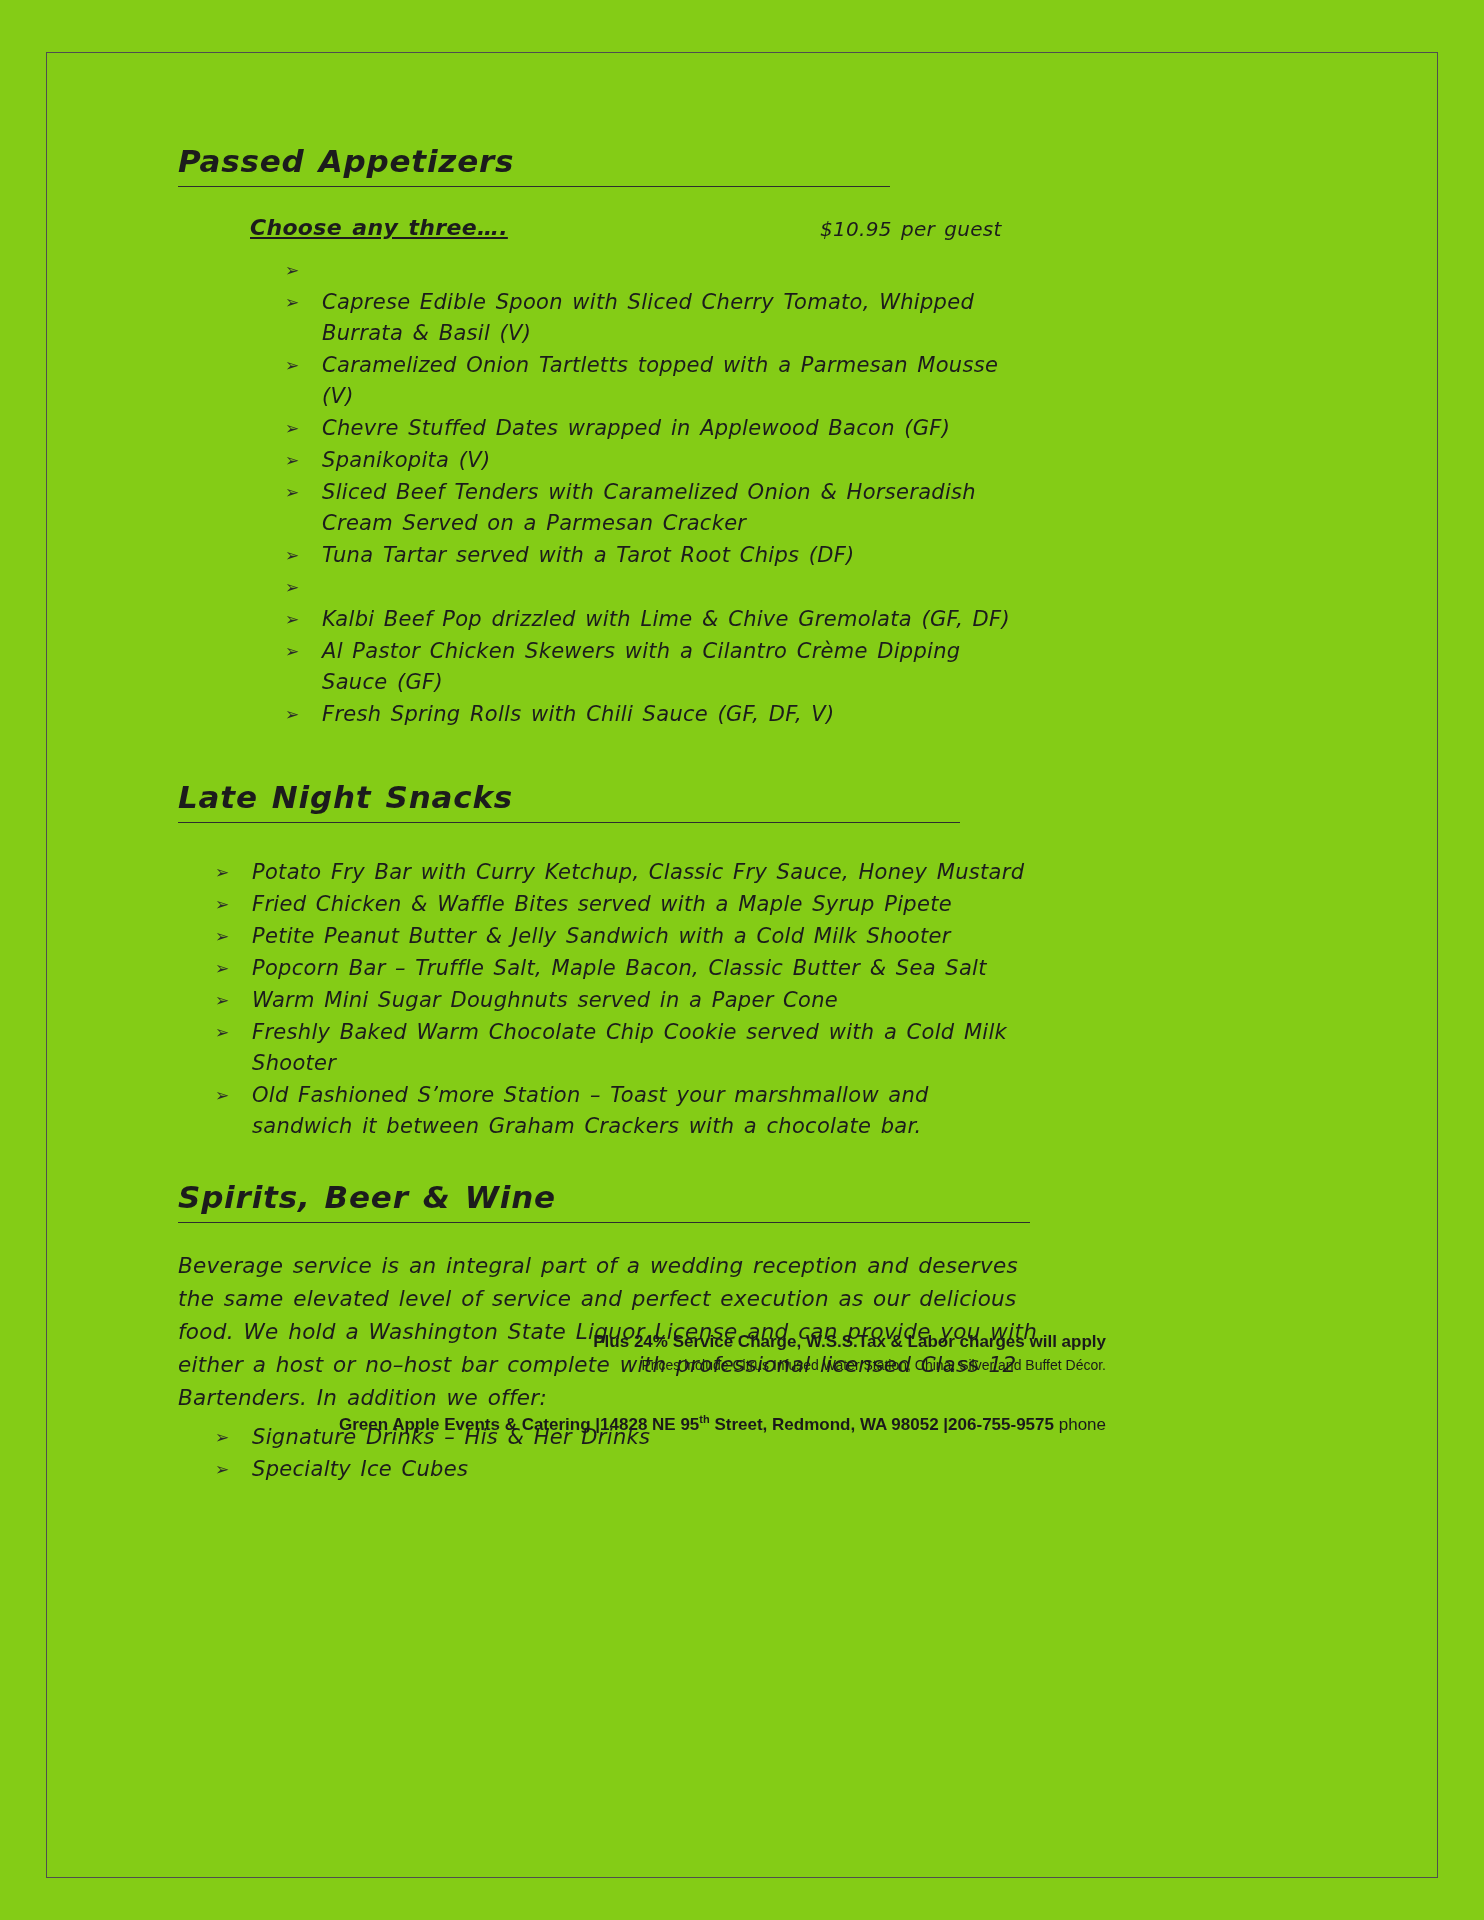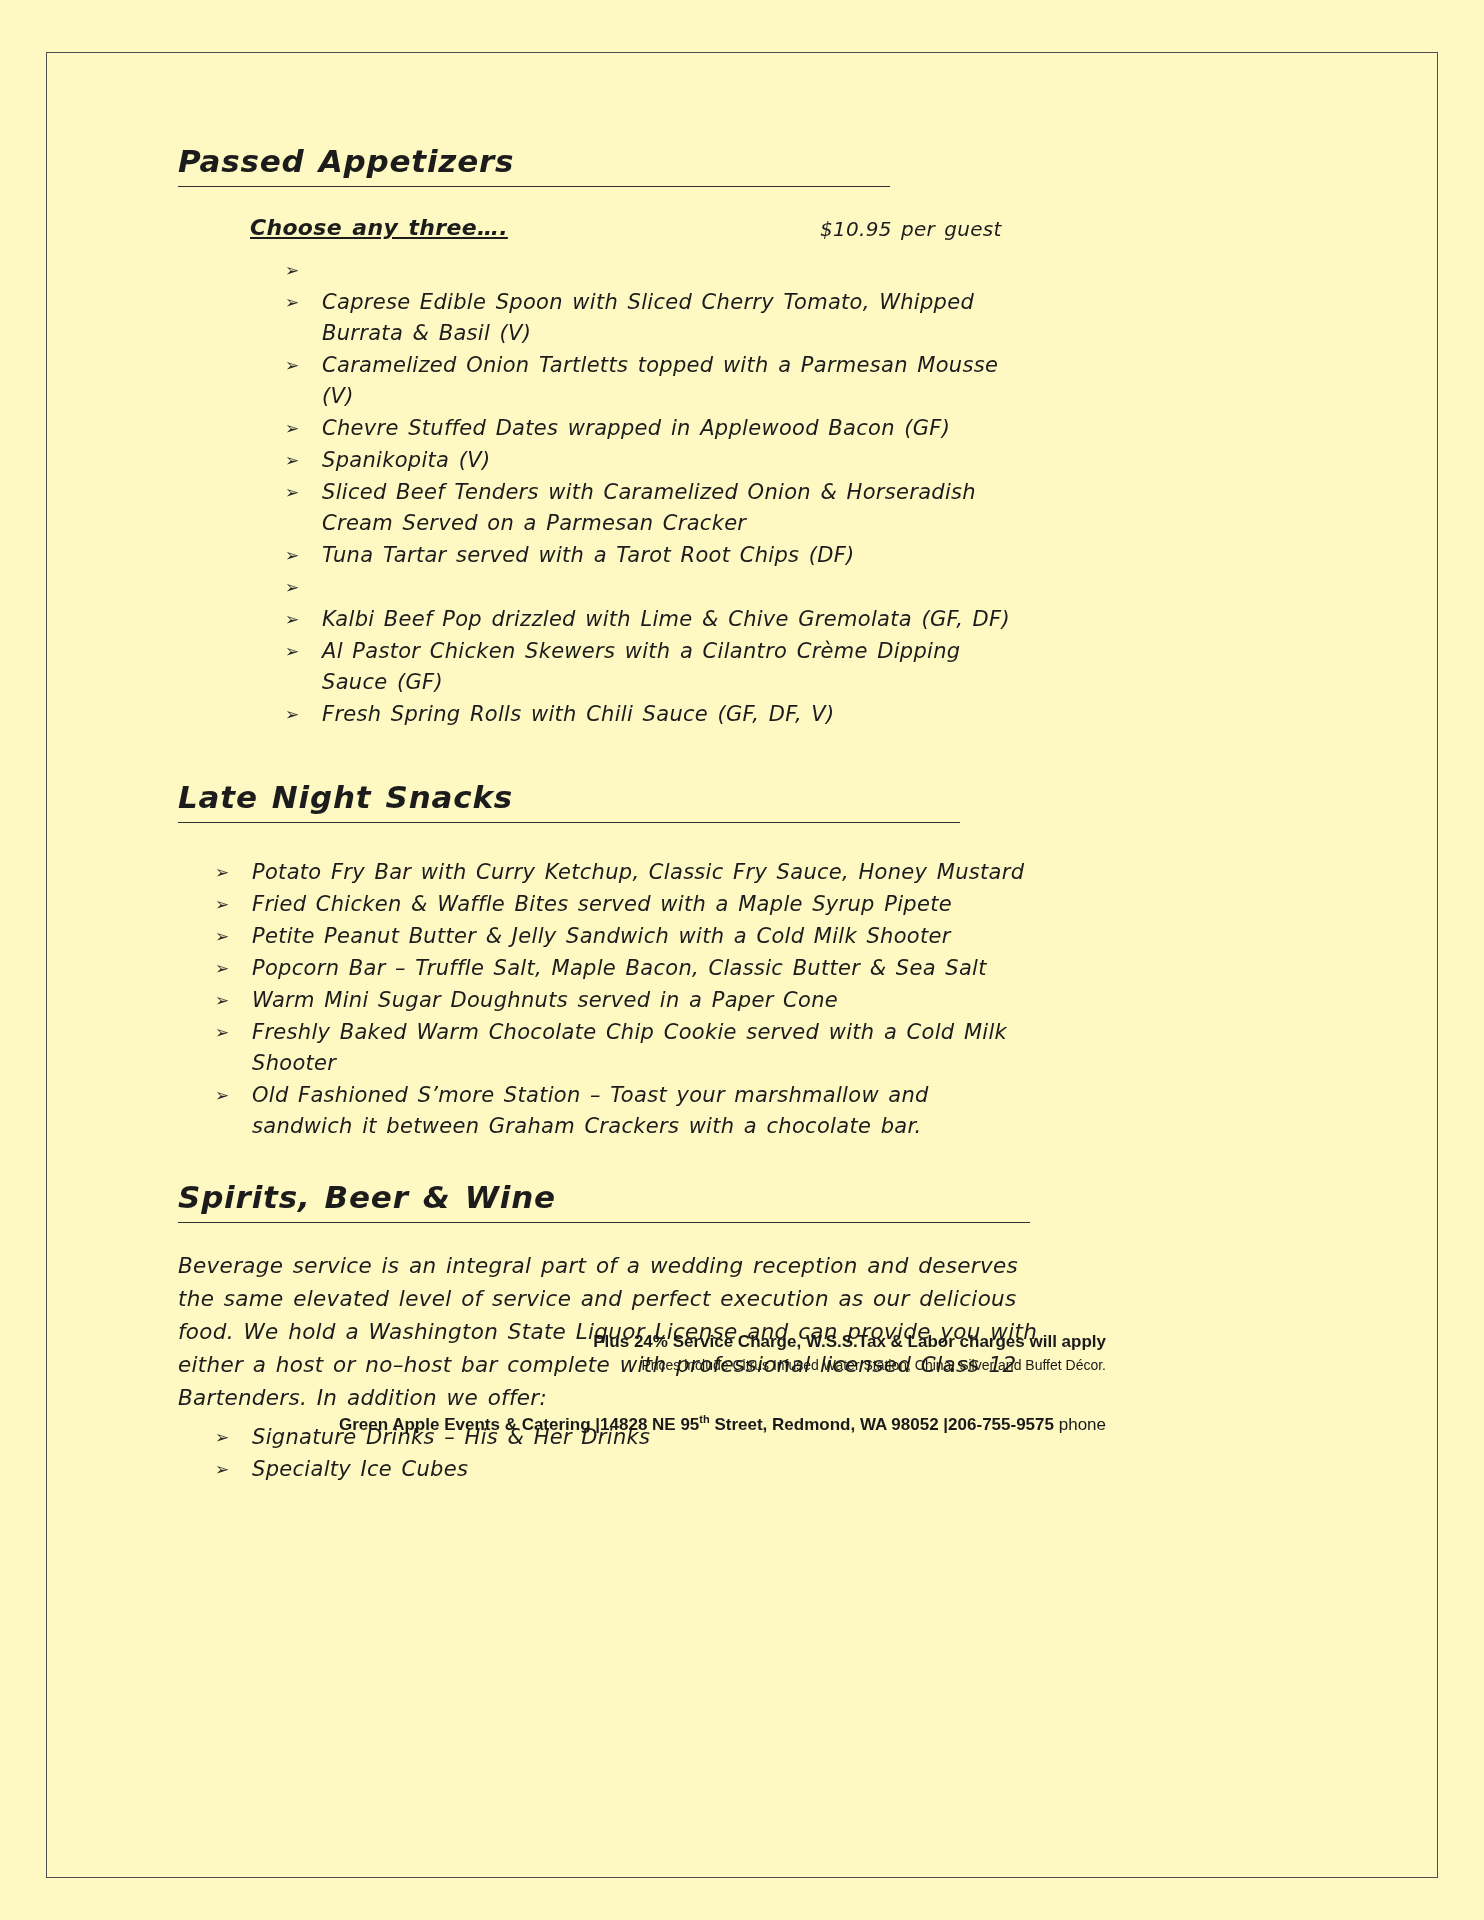--- a/index.html
+++ b/index.html
@@ -1,20 +1,20 @@
 <!DOCTYPE html>
 <html><head>
 <meta charset="utf-8">
 <style>
   html, body { margin: 0; padding: 0; background: #ffffff; }
   .page {
     position: relative;
     width: 1484px;
     height: 1920px;
-    background: #fef9c3;
+    background: #84cc16;
     color: #1c1c1c;
     font-family: "DejaVu Sans", sans-serif;
     overflow: hidden;
   }
   .border-frame {
     position: absolute;
     left: 46px;
     top: 52px;
     width: 1392px;
     height: 1826px;

